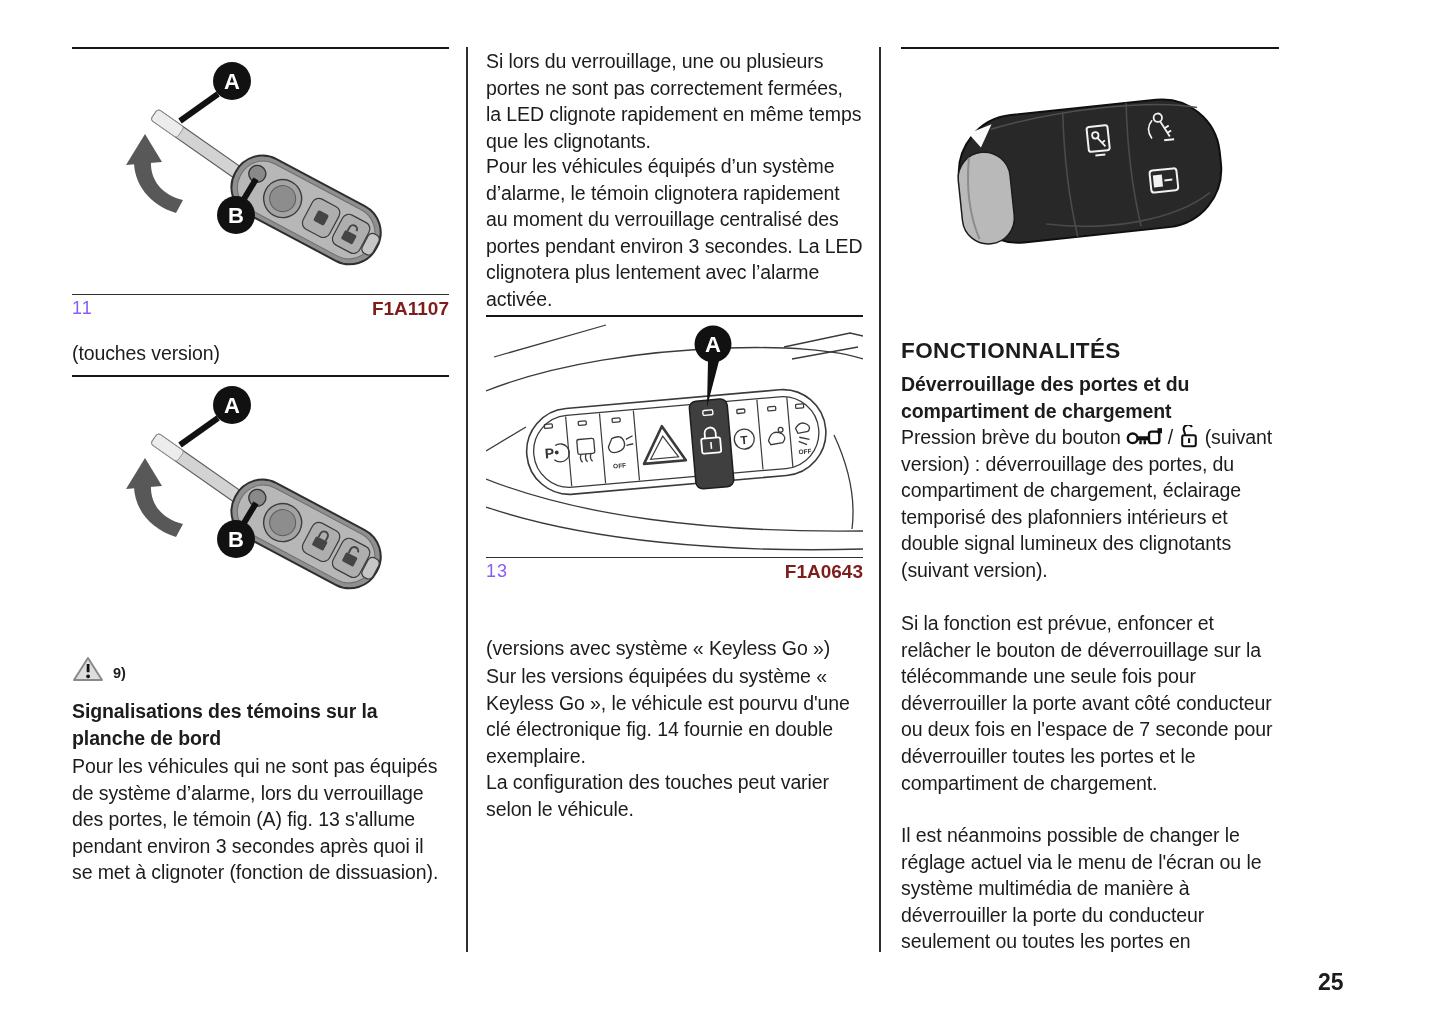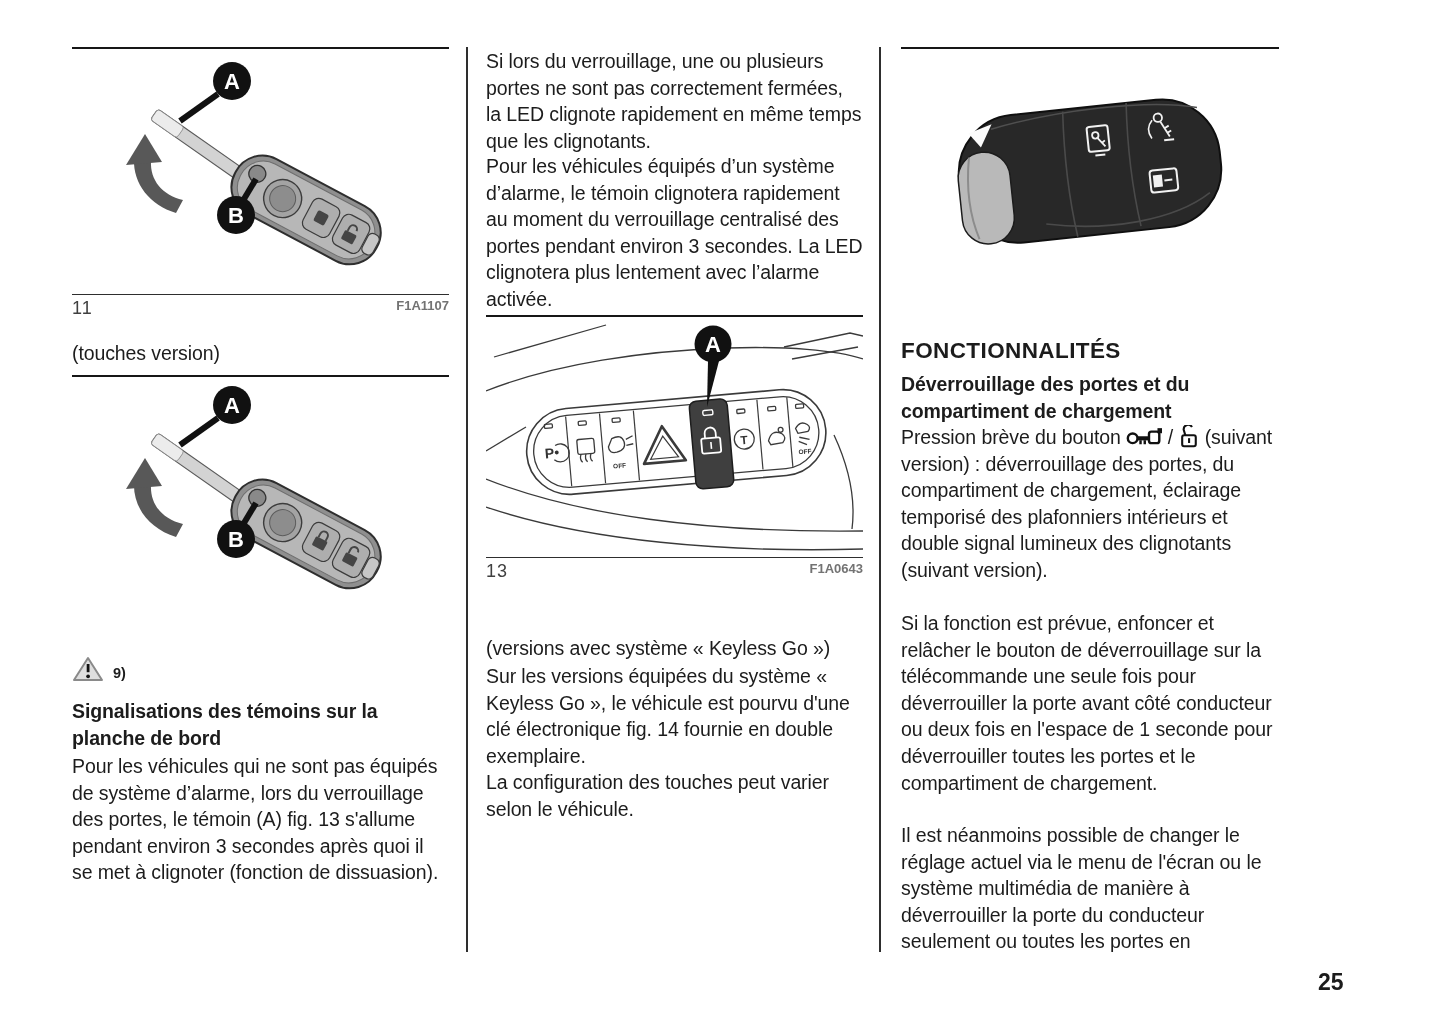--- a/index.html
+++ b/index.html
@@ -13,22 +13,22 @@
   #col-right{left:901px;width:378px;}
   .vdiv{position:absolute;top:47px;height:905px;width:1.5px;background:#2e2e2e;}
   .blk{position:absolute;left:0;width:100%;}
   .txt{font-size:19.5px;line-height:26.6px;letter-spacing:-0.1px;}
   .bold{font-weight:700;}
   .bighead{font-size:22.5px;font-weight:900;letter-spacing:0.4px;}
   .figure .ftop{border-top:2.5px solid #161616;}
   .figure .fimg{display:block;background:#fff;}
   .figure .fimg svg{display:block;}
   .fcap{border-top:1.5px solid #2e2e2e;padding-top:3px;display:flex;justify-content:space-between;align-items:flex-start;}
-  .fnum{font-size:18px;letter-spacing:1px;color:#404040;}
-  .fcode{font-size:13px;font-weight:700;color:#737373;}
+  .fnum{font-size:18px;letter-spacing:1px;color:#8b5cf6;}
+  .fcode{font-size:19px;font-weight:700;color:#7f1d1d;}
   .warnrow{display:flex;align-items:flex-end;gap:9px;}
   .warnref{font-size:14.5px;font-weight:700;padding-bottom:2px;}
   .inl{height:23px;width:auto;vertical-align:-4px;}
   .pagenum{position:absolute;left:1318px;top:969px;font-size:23px;font-weight:800;}
   .sk{stroke:#3a3a3a;fill:none;stroke-width:1.3;}
 </style>
 </head>
 <body>
 
 <div class="page">
@@ -250,18 +250,18 @@
           <path d="M12 12.5 v3.4 M15.5 12.5 v3.4" stroke="#111" stroke-width="2" fill="none"></path>
           <rect x="19" y="5.5" width="8.5" height="9.5" rx="2" fill="none" stroke="#111" stroke-width="2"></rect>
           <rect x="26" y="2.6" width="3.8" height="4.2" fill="#111"></rect>
         </svg><span> / </span><svg class="inl" viewBox="0 0 20 22" width="20" height="22">
           <rect x="4" y="9.8" width="13" height="10.5" rx="1.8" fill="none" stroke="#111" stroke-width="2"></rect>
           <path d="M7 9.8 L5.4 4.4 a4.3 4.3 0 0 1 8 -2.4" fill="none" stroke="#111" stroke-width="2"></path>
           <rect x="9.6" y="12.6" width="2" height="4.6" fill="#111"></rect>
         </svg><span> (suivant version) : déverrouillage des portes, du compartiment de chargement, éclairage temporisé des plafonniers intérieurs et double signal lumineux des clignotants (suivant version).</span>
     </div>
 
-    <div class="blk txt" style="top:610px">Si la fonction est prévue, enfoncer et relâcher le bouton de déverrouillage sur la télécommande une seule fois pour déverrouiller la porte avant côté conducteur ou deux fois en l'espace de 1 seconde pour déverrouiller toutes les portes et le compartiment de chargement.</div>
+    <div class="blk txt" style="top:610px">Si la fonction est prévue, enfoncer et relâcher le bouton de déverrouillage sur la télécommande une seule fois pour déverrouiller la porte avant côté conducteur ou deux fois en l'espace de 7 seconde pour déverrouiller toutes les portes et le compartiment de chargement.</div>
     <div class="blk txt" style="top:822px">Il est néanmoins possible de changer le réglage actuel via le menu de l'écran ou le système multimédia de manière à déverrouiller la porte du conducteur seulement ou toutes les portes en</div>
   </div>
 
   <div class="pagenum">25</div>
 </div>
 
 </body></html>

